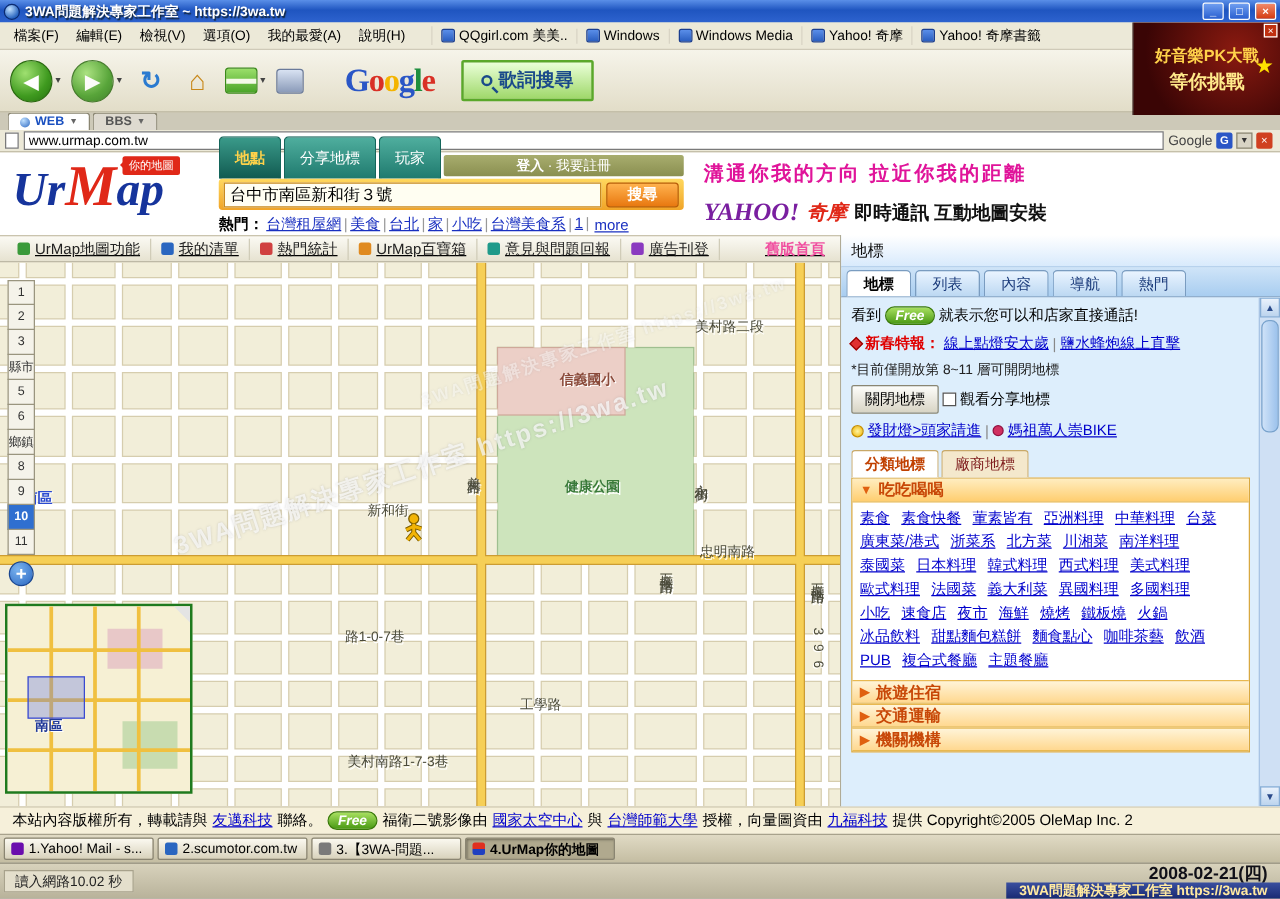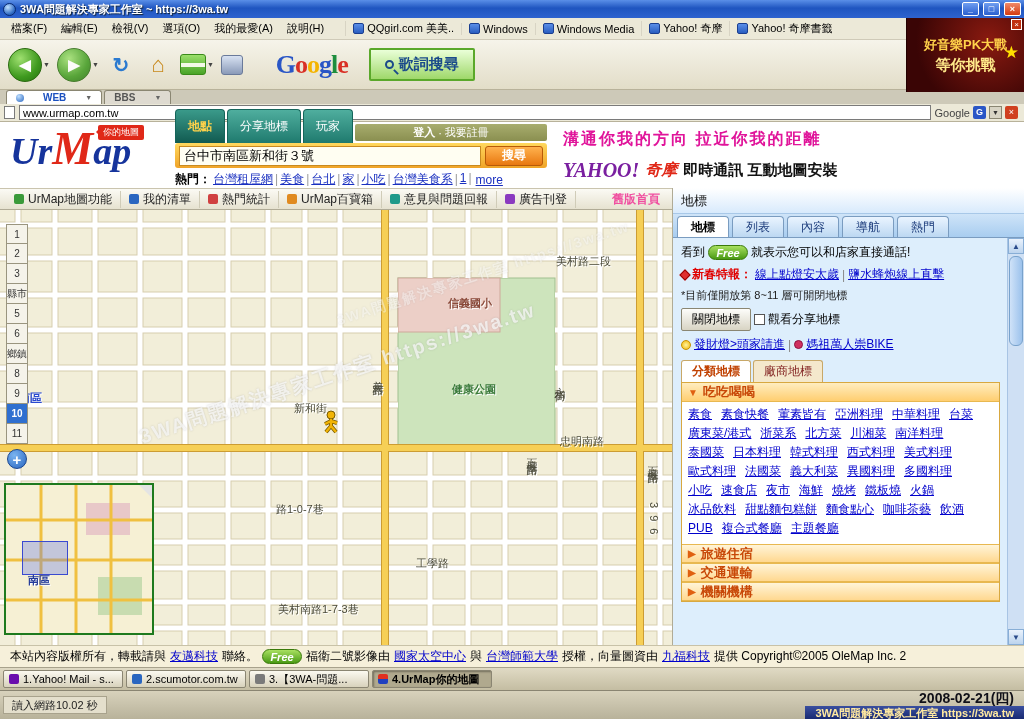--- a/index.html
+++ b/index.html
@@ -50,21 +50,21 @@
     background:radial-gradient(circle at 70% 30%,#8a1a10,#3a0505 75%); color:#ffd24a;
     display:flex; flex-direction:column; align-items:center; justify-content:center; gap:2px; }
   .ad-l1 { font-size:13px; font-weight:bold; }
   .ad-l2 { font-size:15px; font-weight:bold; color:#ffe98a; }
   .ad-star { position:absolute; right:5px; top:24px; color:#ffe000; font-size:17px; }
   .ad-close { position:absolute; top:1px; right:2px; width:11px; height:11px; background:#c03010; color:#fff;
     font-size:8px; line-height:10px; text-align:center; border:1px solid #fff; }
 
   
   .tabrow { height:14px; background:#cdc9b8; display:flex; align-items:flex-end; padding-left:6px; gap:2px; }
-  .mini-tab { height:14px; padding:0 9px; font-size:10px; font-weight:bold; display:flex; align-items:center; gap:19px;
+  .mini-tab { height:14px; padding:0 9px; font-size:10px; font-weight:bold; display:flex; align-items:center; gap:4px;
     border:1px solid #8a8672; border-bottom:none; border-radius:3px 3px 0 0; }
   .mini-tab.web { background:#fff; color:#1a50c0; }
   .mini-tab.bbs { background:#dedad0; color:#555; }
   .mini-globe { width:8px; height:8px; border-radius:50%; background:radial-gradient(circle at 35% 30%,#bfe0ff,#2a66c0); }
   .mini-drop { font-size:7px; color:#666; }
   .addrrow { height:18px; background:#ece9d8; display:flex; align-items:center; padding:0 4px; gap:4px; border-bottom:1px solid #b8b29a; }
   .page-ico { width:11px; height:13px; background:#fff; border:1px solid #7a7a7a; flex:none; }
   .addr-input { flex:1; height:15px; font-size:11px; border:1px solid #7a7a7a; background:#fff; padding:0 3px; font-family:"Liberation Sans",sans-serif; }
   .g-widget { display:flex; align-items:center; gap:3px; font-size:11px; color:#444; padding-right:2px; }
   .g-box { width:13px; height:13px; background:#2a56c6; color:#fff; font-size:9px; font-weight:bold; text-align:center; line-height:13px; border-radius:2px; }
@@ -100,21 +100,21 @@
   .yline { margin-top:9px; display:flex; align-items:center; gap:6px; white-space:nowrap; }
   .y-logo { color:#7a1fa0; font-weight:bold; font-style:italic; font-size:20px; font-family:"Liberation Serif",serif; }
   .y-kimo { color:#e02818; font-weight:bold; font-size:16px;font-style:italic; }
   .y-promo { font-weight:bold; font-size:15px; color:#111; }
 
   
   .main-row { display:flex; height:457px; }
   .left-col { width:672px; display:flex; flex-direction:column; }
 
   .function-bar { height:22px; background:linear-gradient(#fbfaf4,#e6e2d0); border-top:1px solid #cac4ae; border-bottom:1px solid #b0ab96;
-    display:flex; align-items:center; font-size:12px; padding:0 6px; }
+    display:flex; align-items:center; font-size:12px; padding:0 6px;text-decoration:underline; }
   .fn-item { display:flex; align-items:center; gap:4px; padding:0 8px; border-right:1px solid #d0ccb8; color:#222; white-space:nowrap; }
   .fn-ico { width:10px; height:10px; border-radius:2px; flex:none; }
   .fn-item:nth-of-type(1) .fn-ico { background:#3a9a3a; }
   .fn-item:nth-of-type(2) .fn-ico { background:#2a66c0; }
   .fn-item:nth-of-type(3) .fn-ico { background:#d04040; }
   .fn-item:nth-of-type(4) .fn-ico { background:#e08a20; }
   .fn-item:nth-of-type(5) .fn-ico { background:#1f9a8a; }
   .fn-item:nth-of-type(6) .fn-ico { background:#8a3ac0; }
   .old-home { margin-left:auto; color:#f050a0; font-weight:bold; padding-right:6px; white-space:nowrap; }
 

